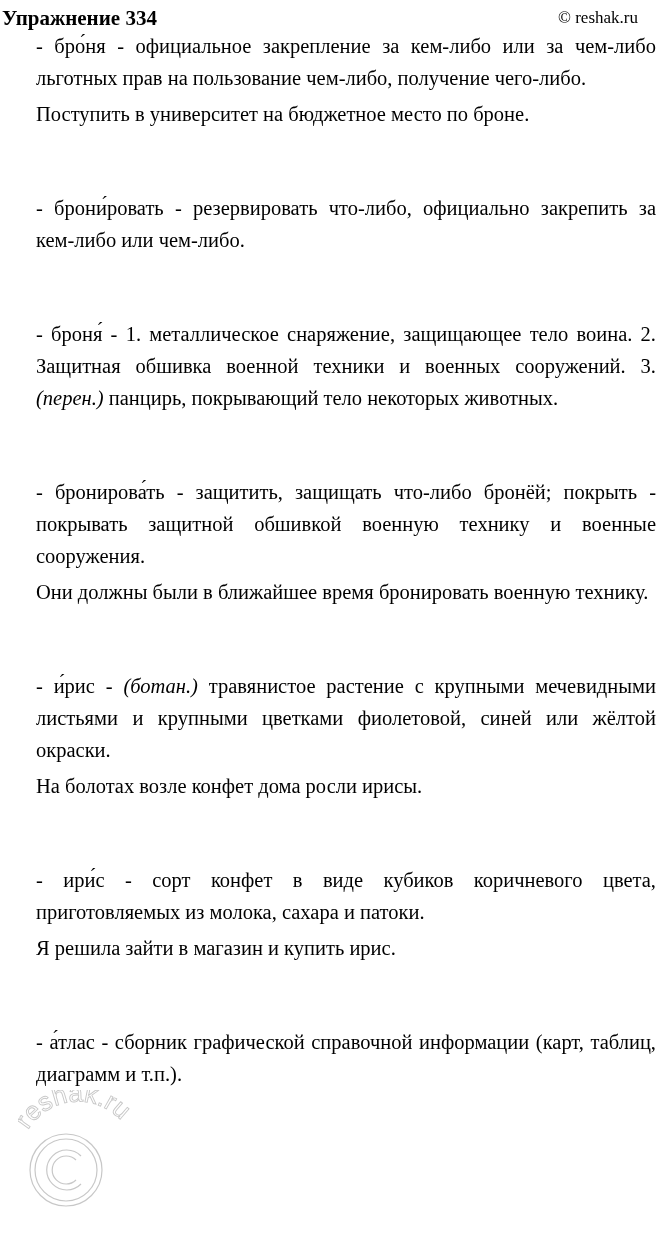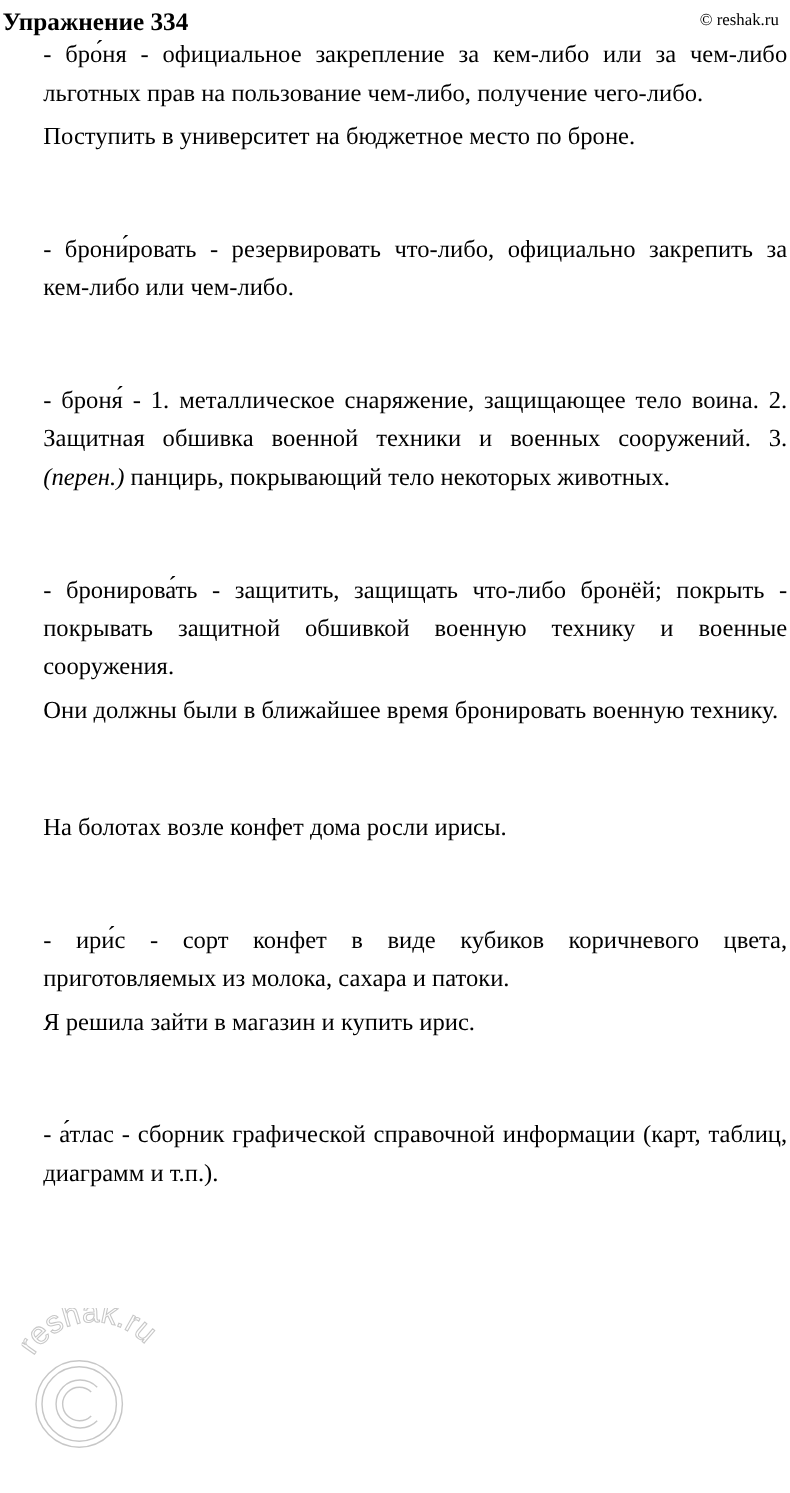--- a/index.html
+++ b/index.html
@@ -6,21 +6,21 @@
   body {
     width: 658px; height: 1244px; overflow: hidden; position: relative;
     font-family: "Liberation Serif", "DejaVu Serif", serif;
     color: #000; font-size: 20.5px;
   }
   .header {
     position: absolute; left: 0; top: 0; width: 658px; height: 30px;
     display: flex; justify-content: space-between; align-items: flex-end;
   }
   .title { font-weight: bold; font-size: 21px; line-height: 24px; margin-left: 2px; }
-  .copyright { font-size: 14px; line-height: 24px; margin-right: 9px; }
+  .copyright { font-size: 17px; line-height: 24px; margin-right: 20px; }
   .content { position: absolute; left: 0; top: 30px; width: 656px; }
   p {
     margin: 0; line-height: 32px; text-align: justify; text-align-last: left; padding-left: 36px;
   }
   .def { }
   .ex { margin-top: 4px; }
   .gap { height: 62px; }
   i { font-style: italic; }
   .watermark {
     position: absolute; left: 18px; top: 1090px; width: 120px; height: 130px;
@@ -53,20 +53,21 @@
   </div>
   <div class="gap"></div>
 
   <div>
     <p class="def"><span>- бронирова́ть - защитить, защищать что-либо бронёй; покрыть - покрывать защитной обшивкой военную технику и военные сооружения.</span></p>
     <p class="ex">Они должны были в ближайшее время бронировать военную технику.</p>
   </div>
   <div class="gap"></div>
 
   <div>
+    <p class="def"><span>- и́рис - </span><i>(ботан.)</i><span> травянистое растение с крупными мечевидными листьями и крупными цветками фиолетовой, синей или жёлтой окраски.</span></p>
     <p class="ex">На болотах возле конфет дома росли ирисы.</p>
   </div>
   <div class="gap"></div>
 
   <div>
     <p class="def"><span>- ири́с - сорт конфет в виде кубиков коричневого цвета, приготовляемых из молока, сахара и патоки.</span></p>
     <p class="ex">Я решила зайти в магазин и купить ирис.</p>
   </div>
   <div class="gap"></div>
 

